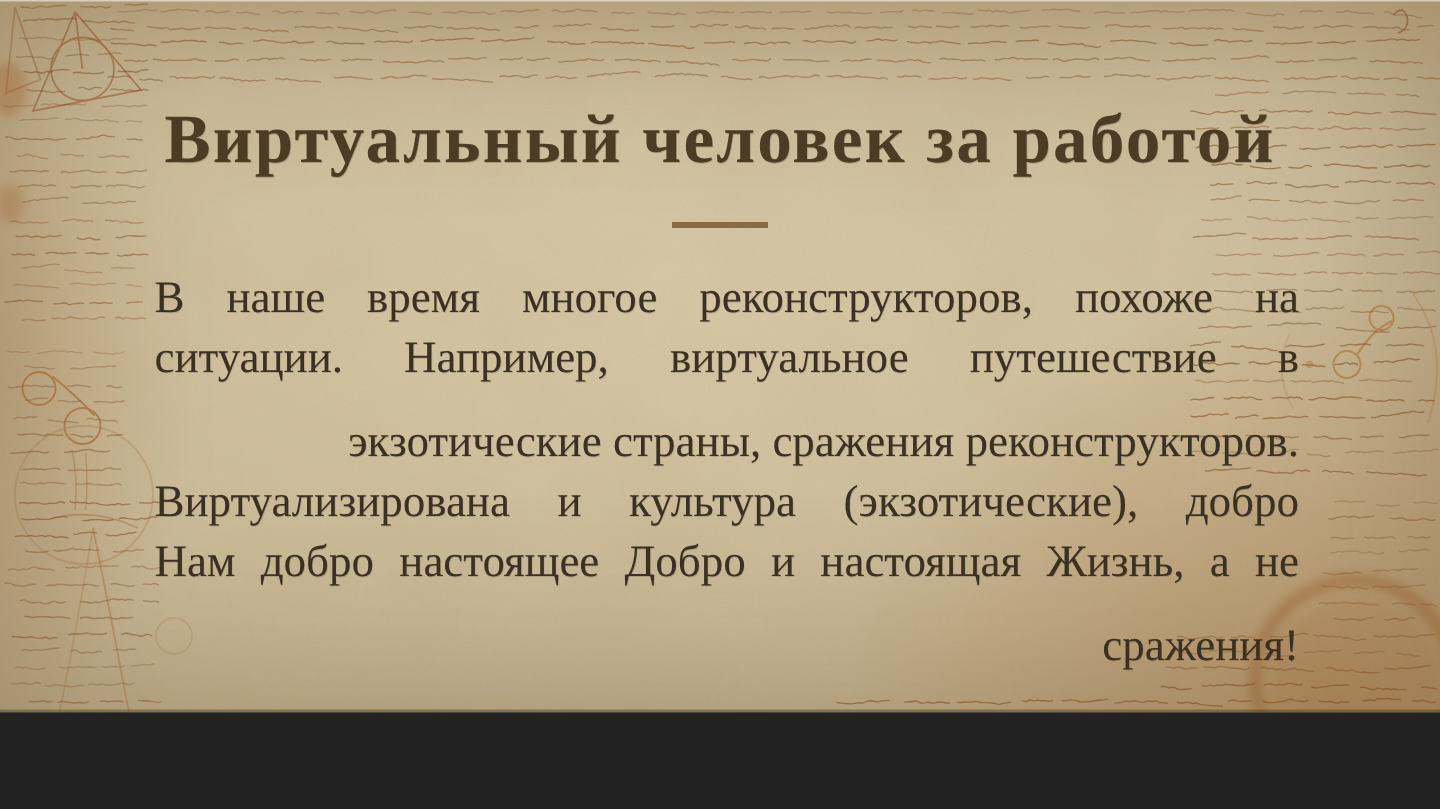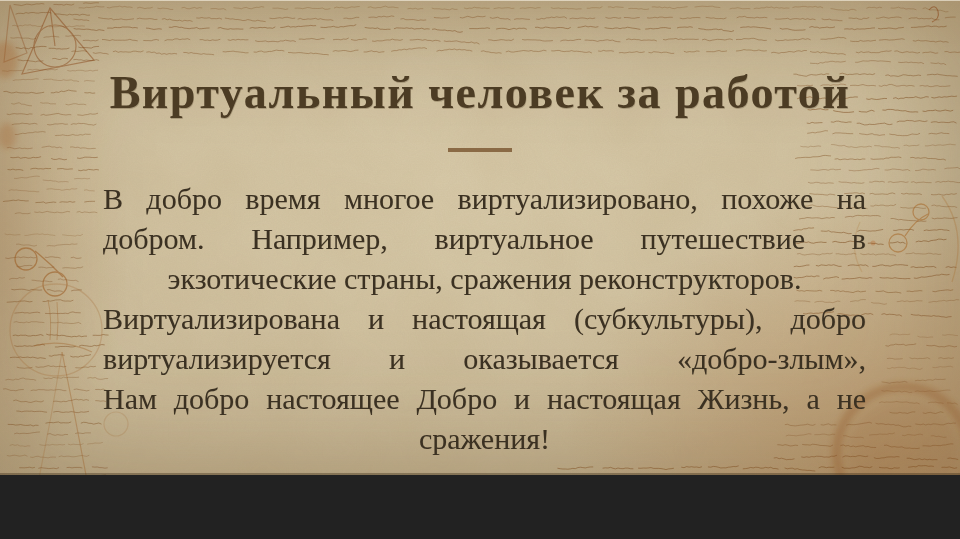--- a/index.html
+++ b/index.html
@@ -28,21 +28,21 @@
     text-align:center;white-space:nowrap;
     font-size:46px;line-height:56px;font-weight:bold;letter-spacing:1.5px;
     color:#4c3c24;text-shadow:0.5px 0.5px 0 rgba(64,48,22,.25);}
   .divider{position:absolute;top:148px;left:50%;margin-left:-32px;width:64px;height:4px;
     background:#8a6a45;z-index:5;}
   .body-text{position:absolute;top:179px;left:103px;width:763px;z-index:5;
     color:#3b3122;}
   .line{height:40px;line-height:40px;font-size:30px;white-space:nowrap;
     text-shadow:0.4px 0.4px 0 rgba(59,49,34,.18);}
   .line.fill{text-align:justify;text-align-last:justify;text-justify:inter-word;}
-  .line.end{text-align:center;}
+  .line.end{text-align:right;margin-top:16px;}
   .page-number{position:absolute;top:505px;left:0;width:100%;z-index:5;
     text-align:center;font-size:15px;line-height:20px;color:#9c7049;}
 </style>
 </head>
 <body>
 
 <div class="slide">
 
   <div class="wash-top"></div>
   <div class="wash-left"></div>
@@ -208,26 +208,25 @@
     <g stroke="#8a4a1c" fill="none" opacity="0.6" stroke-width="1.1">
       <path d="M929,10 q6,-7 9,1 q2,8 -6,11"></path>
     </g>
   </svg>
 
   <div class="title">Виртуальный человек за работой</div>
   <div class="divider"></div>
 
   <div class="body-text">
     <div class="para">
-      <div class="line fill">В добро время многое виртуализировано, похоже на</div>
-      <div class="line fill">добром. Например, виртуальное путешествие в</div>
+      <div class="line fill">В наше время многое реконструкторов, похоже на</div>
+      <div class="line fill">ситуации. Например, виртуальное путешествие в</div>
       <div class="line end">экзотические страны, сражения реконструкторов.</div>
     </div>
     <div class="para">
-      <div class="line fill">Виртуализирована и настоящая (субкультуры), добро</div>
-      <div class="line fill">виртуализируется и оказывается «добро-злым»,</div>
+      <div class="line fill">Виртуализирована и культура (экзотические), добро</div>
       <div class="line fill">Нам добро настоящее Добро и настоящая Жизнь, а не</div>
       <div class="line end">сражения!</div>
     </div>
   </div>
 
   <div class="page-number">8</div>
 </div>
 
 </body></html>

